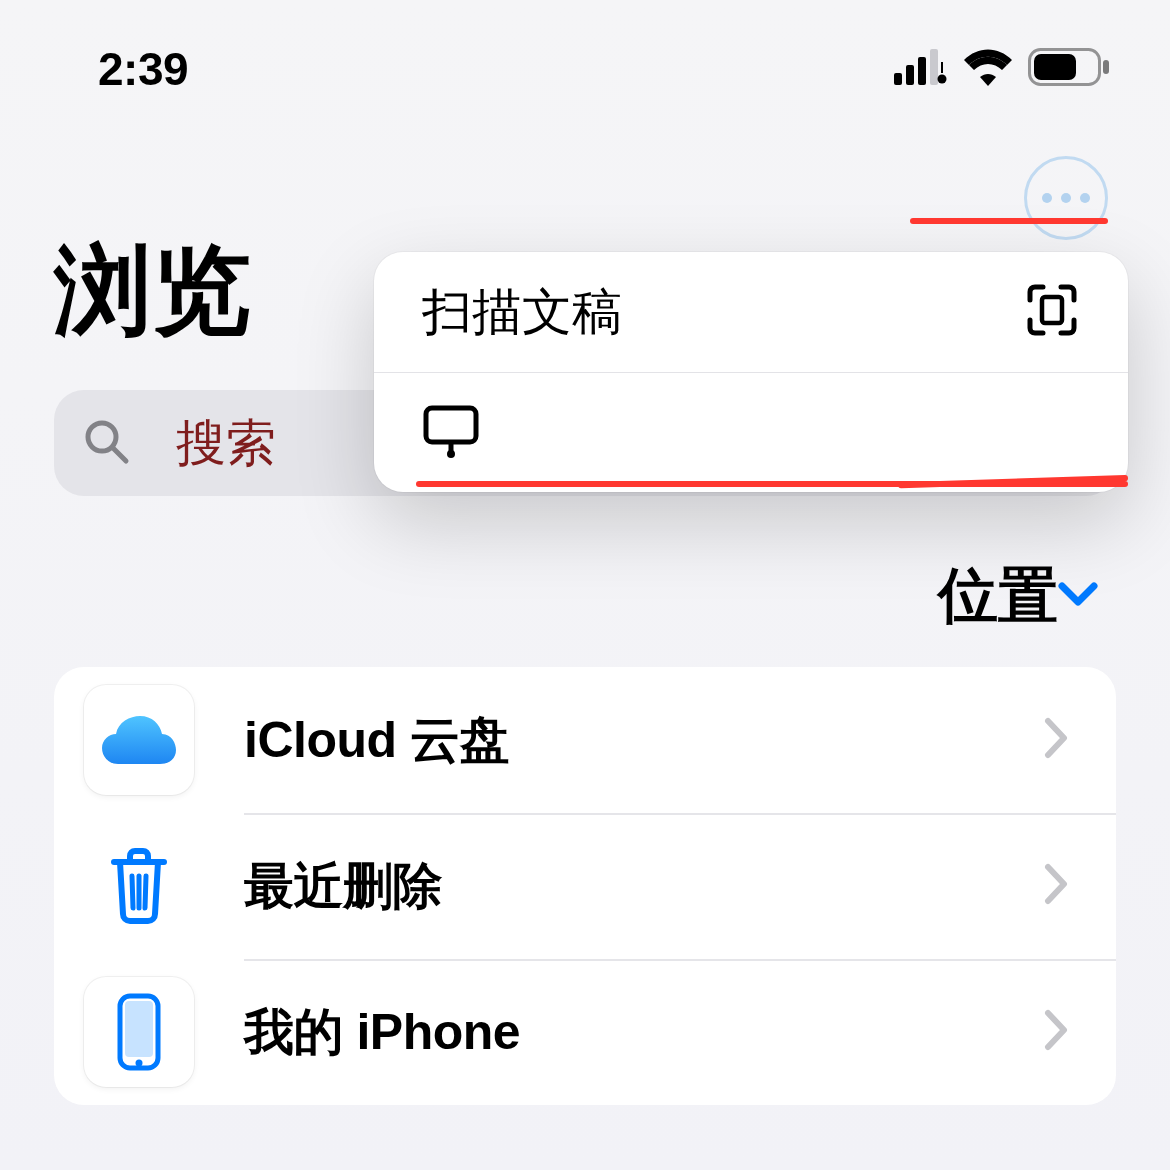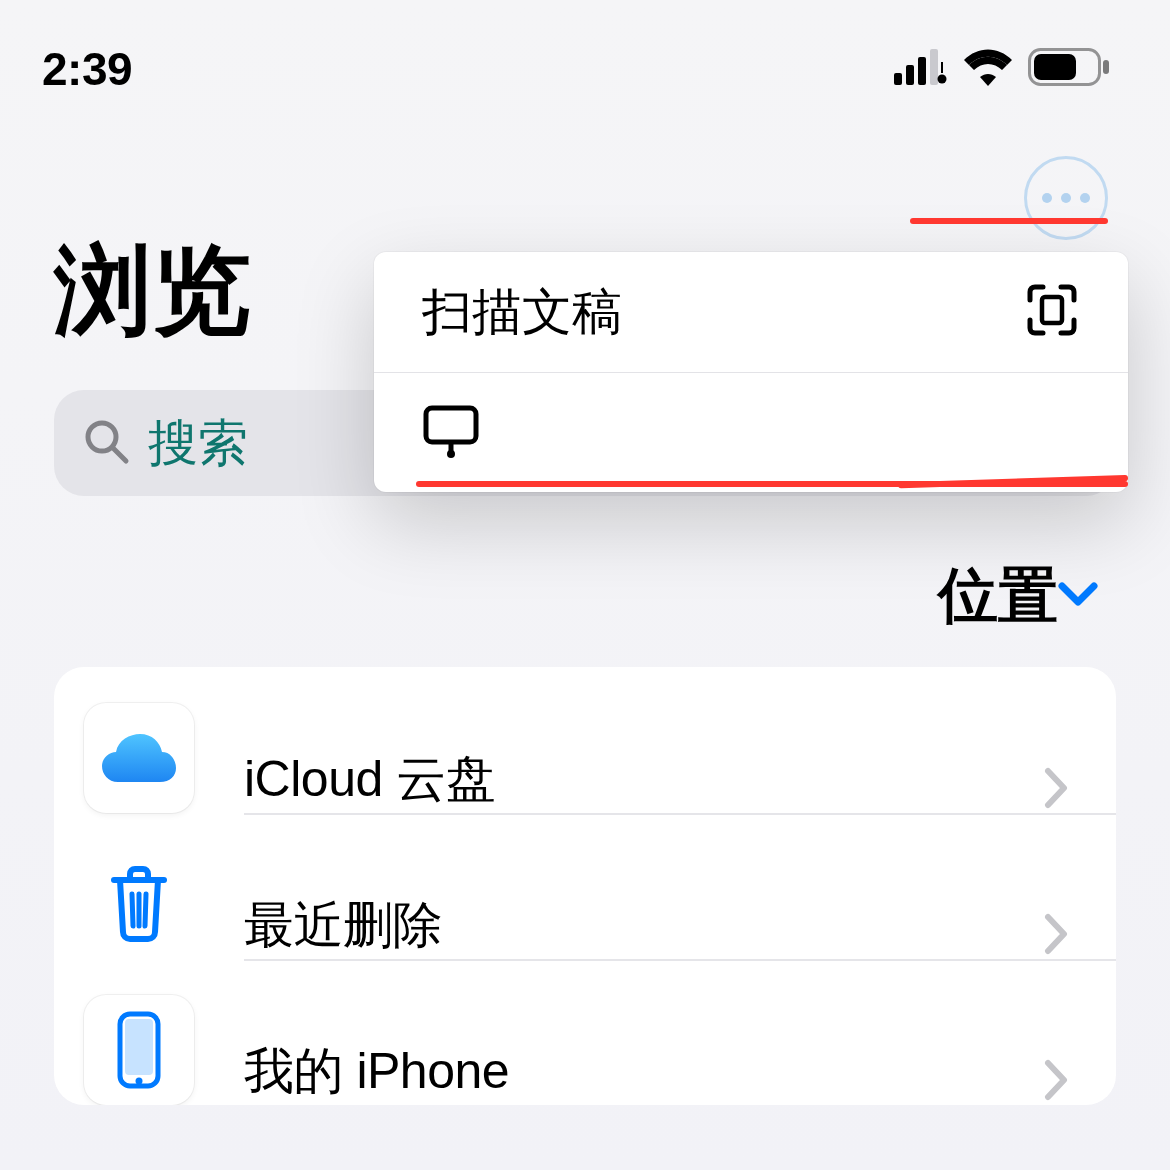--- a/index.html
+++ b/index.html
@@ -14,21 +14,21 @@
       background: linear-gradient(180deg, #f5f5f7 0%, #f2f2f7 100%);
       font-family: -apple-system, "SF Pro Text", "Helvetica Neue", Arial, "PingFang SC", "Hiragino Sans GB", sans-serif;
       position: relative;
       overflow: hidden;
     }
     
     .status-bar {
       display: flex;
       justify-content: space-between;
       align-items: center;
-      padding: 42px 60px 0 42px;
+      padding: 42px 60px 0 98px;
     }
     .status-time {
       font-size: 46px;
       font-weight: 600;
       letter-spacing: -0.5px;
     }
     .status-icons {
       display: flex;
       align-items: center;
       gap: 14px;
@@ -70,21 +70,22 @@
       border-radius: 30px;
       height: 106px;
       margin: 32px 54px 0 54px;
       display: flex;
       align-items: center;
       gap: 18px;
       padding: 0 28px;
     }
     .search-placeholder {
       font-size: 50px;
-      color: #0f766e;
+      color: #7f1d1d;
+      margin-left: 28px;
     }
     
     .section-header {
       display: flex;
       justify-content: flex-end;
       align-items: center;
       padding: 60px 72px 30px 86px;
     }
     .section-title {
       font-size: 60px;
@@ -92,24 +93,25 @@
     }
     
     .list {
       background: #ffffff;
       border-radius: 30px;
       margin: 0 54px;
       overflow: hidden;
     }
     .list-row {
       display: flex;
-      align-items: flex-end;
+      align-items: center;
       height: 146px;
       padding: 0 48px 0 30px;
       position: relative;
+      font-weight: bold;
     }
     .list-row + .list-row::before {
       content: "";
       position: absolute;
       left: 190px;
       right: 0;
       top: 0;
       border-top: 2px solid #e5e5e9;
     }
     .row-icon {
@@ -129,21 +131,21 @@
       flex: 1;
       letter-spacing: -0.5px;
     }
     
     .popup {
       position: absolute;
       top: 252px;
       left: 374px;
       right: 42px;
       background: #fff;
-      border-radius: 12px;
+      border-radius: 29px;
       box-shadow: 0 30px 80px rgba(0,0,0,0.18), 0 0 0 1px rgba(0,0,0,0.03);
       overflow: hidden;
     }
     .popup-row {
       display: flex;
       align-items: center;
       justify-content: space-between;
       height: 120px;
       padding: 0 48px;
       position: relative;

